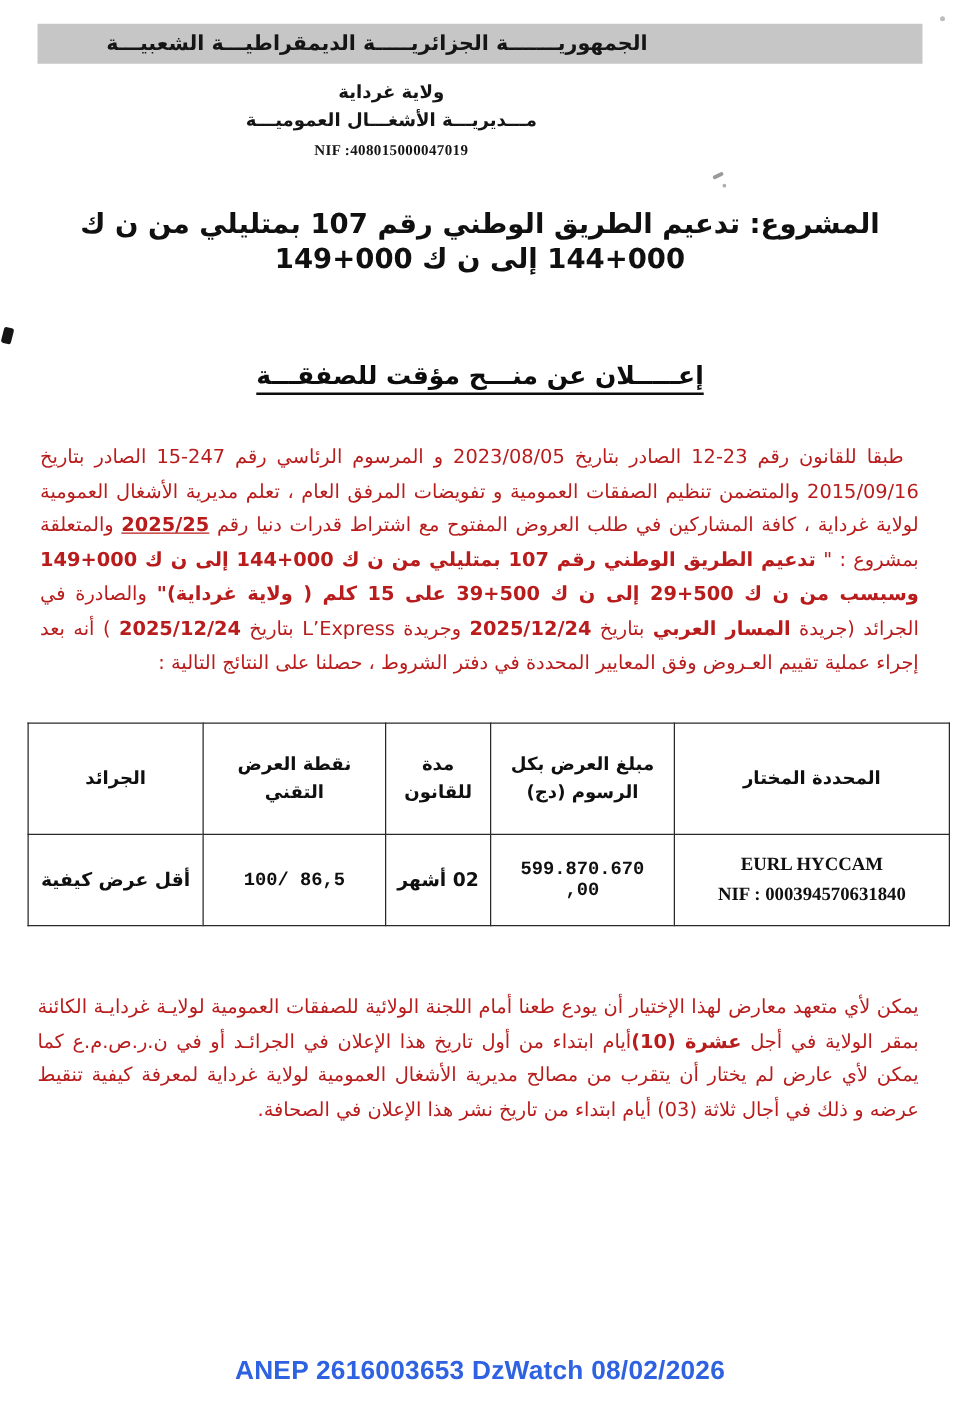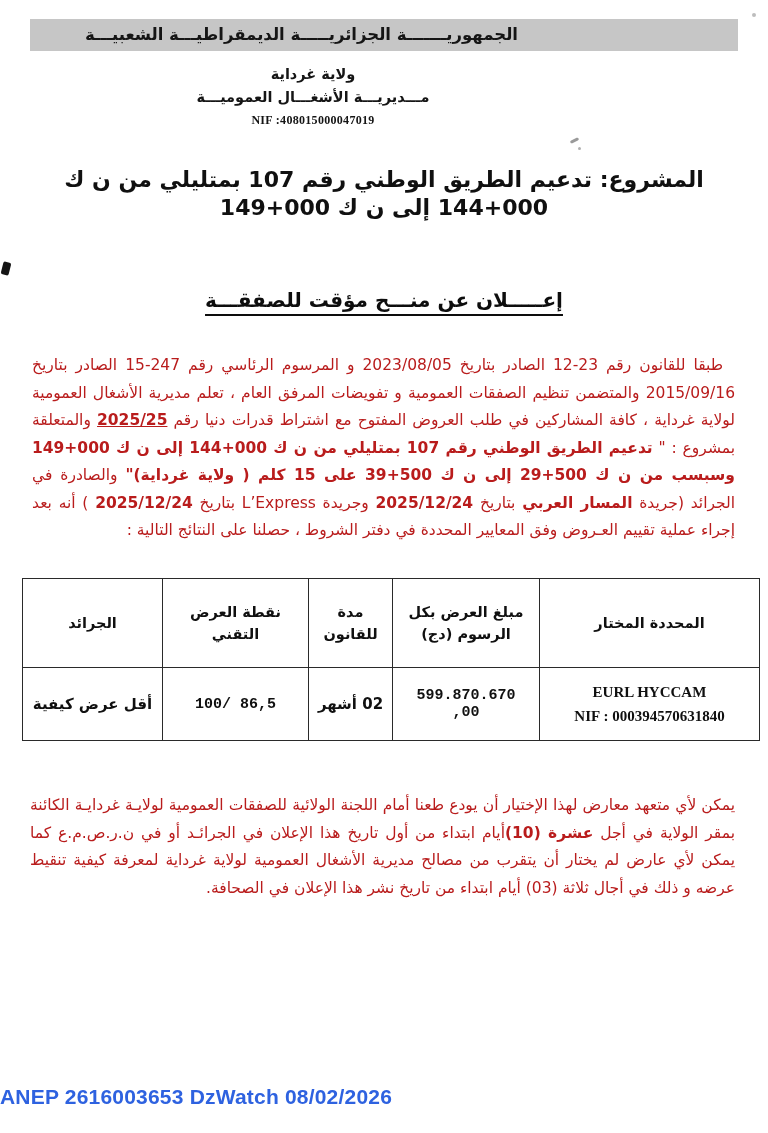--- a/index.html
+++ b/index.html
@@ -88,21 +88,21 @@
     font-family:"Liberation Serif","DejaVu Serif",serif;
     font-size:17px;line-height:24px;
   }
   td.cell-amount,td.cell-score{
     direction:ltr;
     font-family:Liberation Mono, monospace;
     font-size:17px;
   }
   .anep-footer{
     position:absolute;left:0;top:1085px;width:768px;
-    text-align:left;
+    text-align:center;
     font-family:"Liberation Sans","DejaVu Sans",sans-serif;
     font-weight:bold;font-size:21px;letter-spacing:.2px;
     color:#2e62e0;
   }
   
   .ink-blob{
     position:absolute;left:2px;top:262px;width:8px;height:13px;
     background:#151515;border-radius:2px;transform:rotate(14deg);
   }
   .speckle-a{

